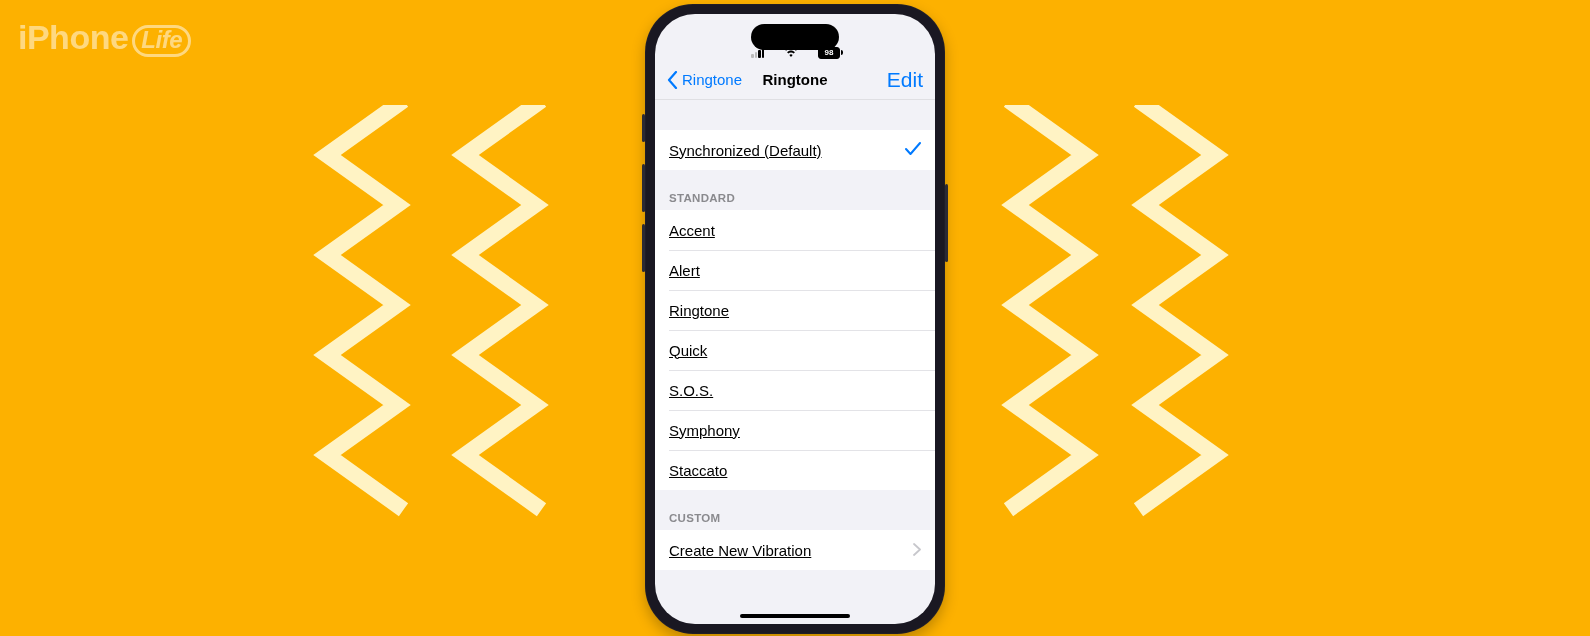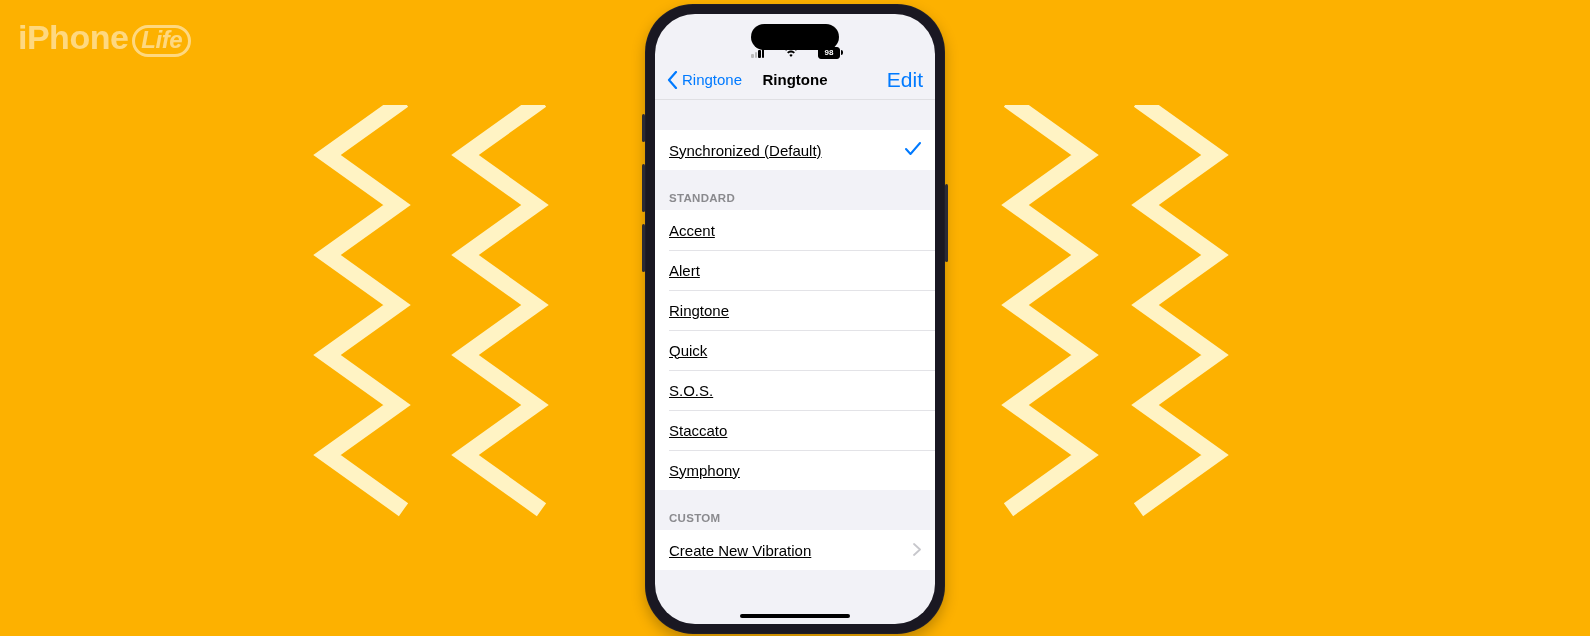--- a/index.html
+++ b/index.html
@@ -296,24 +296,24 @@
           <div class="row">
               <span>Ringtone</span>
             </div>
           <div class="row">
               <span>Quick</span>
             </div>
           <div class="row">
               <span>S.O.S.</span>
             </div>
           <div class="row">
+              <span>Symphony</span>
+            </div>
+          <div class="row">
               <span>Staccato</span>
-            </div>
-          <div class="row">
-              <span>Symphony</span>
             </div>
         </div>
       </div>
 
       <div class="row-group">
         <div class="group-header">CUSTOM</div>
         <div class="rows">
           <div class="row">
             <span>Create New Vibration</span>
             <span class="chev-right">

